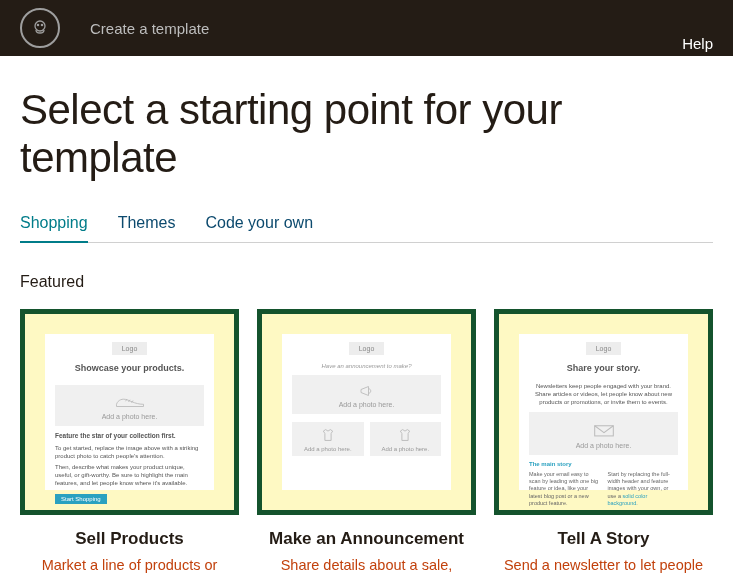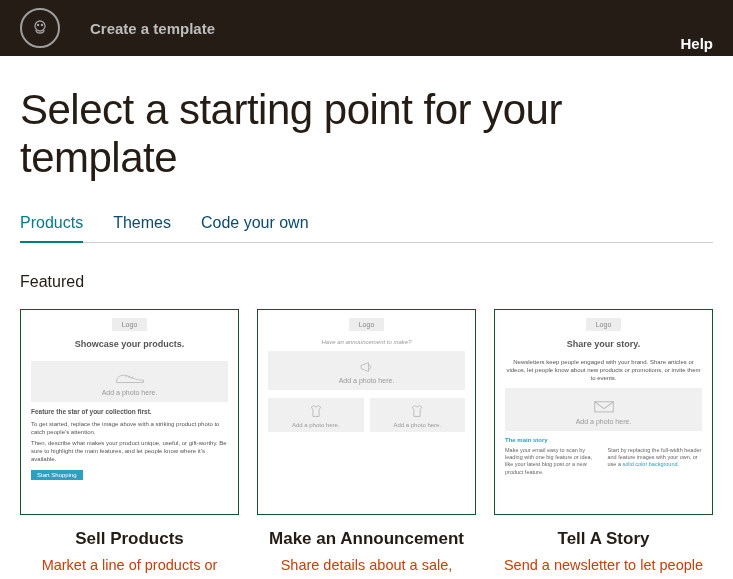--- a/index.html
+++ b/index.html
@@ -1,36 +1,36 @@
 <!DOCTYPE html>
 <html><head>
 <meta charset="utf-8">
 <style>
 * { box-sizing: border-box; margin: 0; padding: 0; }
 body { font-family: -apple-system, BlinkMacSystemFont, "Segoe UI", Helvetica, Arial, sans-serif; color: #241c15; background: #fff; }
 
-.topbar { background: #241c15; height: 56px; display: flex; align-items: center; padding: 0 20px; font-weight: bold; }
+.topbar { background: #241c15; height: 56px; display: flex; align-items: center; padding: 0 20px; }
 .logo-box { width: 40px; height: 40px; border-radius: 50%; border: 2px solid #9e9e9e; display: flex; align-items: center; justify-content: center; margin-right: 30px; }
 .topbar-title { color: #bdbdbd; font-size: 15px; }
 .topbar-spacer { flex: 1; }
 .help-link { color: #fff; font-size: 15px; text-decoration: none; margin-top: 31px; }
 
 .content { padding: 30px 20px 40px; max-width: 733px; }
 .page-title { font-size: 42px; font-weight: 400; margin-bottom: 32px; letter-spacing: -0.5px; }
 
 .tabs { display: flex; gap: 30px; border-bottom: 1px solid #d0d0d0; margin-bottom: 30px; }
 .tab { padding-bottom: 10px; font-size: 16px; color: #0c4a6e; cursor: pointer; position: relative; }
 .tab.active { color: #007c89; font-weight: 500; }
 .tab.active::after { content: ""; position: absolute; bottom: -1px; left: 0; right: 0; height: 2px; background: #007c89; }
 
 .section-title { font-size: 16px; margin-bottom: 18px; font-weight: 400; }
 
 .grid { display: flex; gap: 18px; }
 .card { flex: 1; display: flex; flex-direction: column; cursor: pointer; }
-.thumb { border: 1px solid #14532d; height: 206px; background: #6d28d9; padding: 0; overflow: hidden; position: relative; }
+.thumb { border: 5px solid #14532d; height: 206px; background: #fef9c3; padding: 20px; overflow: hidden; position: relative; }
 .thumb-inner { background: #fff; height: 100%; padding: 8px 10px; font-size: 7px; color: #555; text-align: center; display: flex; flex-direction: column; }
 .logo-chip { background: #ededed; color: #888; font-size: 7px; padding: 3px 10px; display: inline-block; margin: 0 auto 8px; }
 .thumb-head { font-weight: 600; font-size: 9px; margin-bottom: 8px; }
 .thumb-sub { font-size: 6px; color: #999; font-style: italic; margin-bottom: 2px; }
 .photo-box { background: #f0f0f0; color: #999; font-size: 7px; padding: 10px 0 6px; margin: 4px 0; display: flex; flex-direction: column; align-items: center; gap: 4px; }
 .photo-box.sm { padding: 6px 0 4px; font-size: 6px; }
 .shoe-icon { width: 30px; height: 14px; }
 .mic-icon { width: 18px; height: 12px; }
 .shirt-icon { width: 16px; height: 14px; }
 .envelope-icon { width: 22px; height: 16px; }
@@ -60,21 +60,21 @@
   </div>
   <div class="topbar-title">Create a template</div>
   <div class="topbar-spacer"></div>
   <a class="help-link">Help</a>
 </div>
 
 <div class="content">
   <h1 class="page-title">Select a starting point for your template</h1>
 
   <div class="tabs">
-    <div class="tab active">Products</div>
+    <div class="tab active">Shopping</div>
     <div class="tab">Themes</div>
     <div class="tab">Code your own</div>
   </div>
 
   <div class="section-title">Featured</div>
 
   <div class="grid">
 
     <div class="card">
       <div class="thumb">

